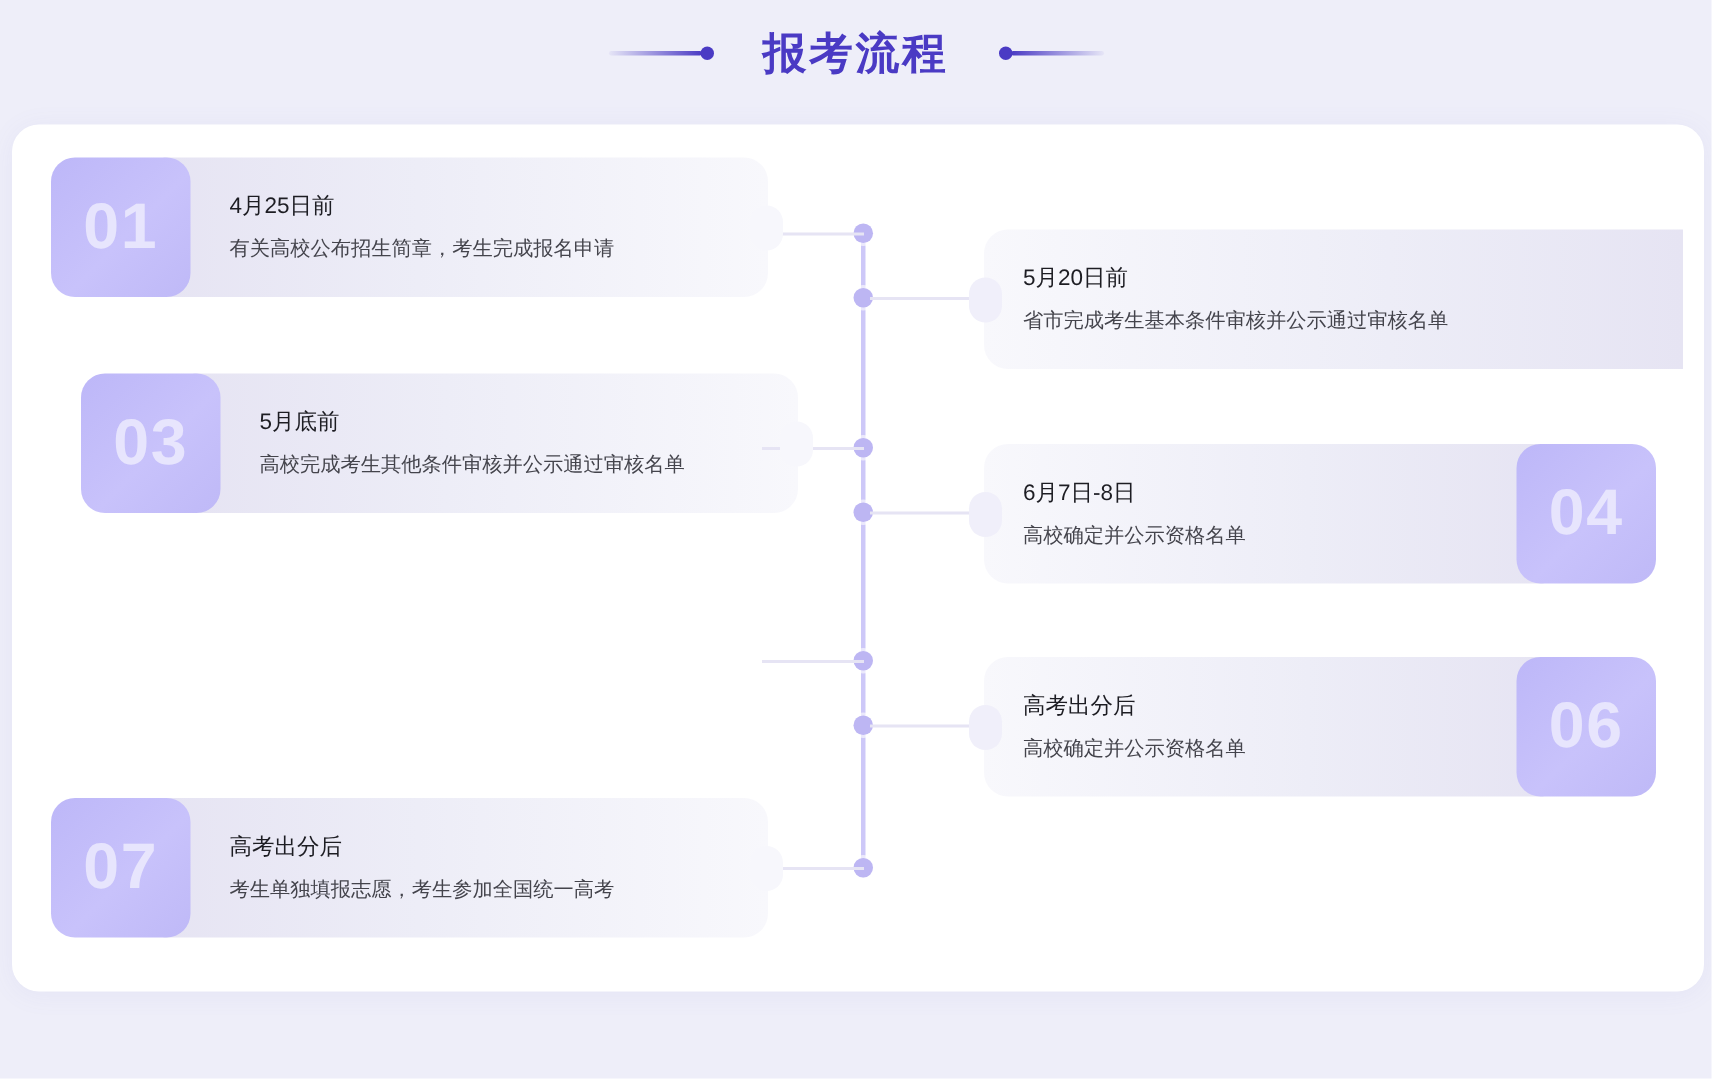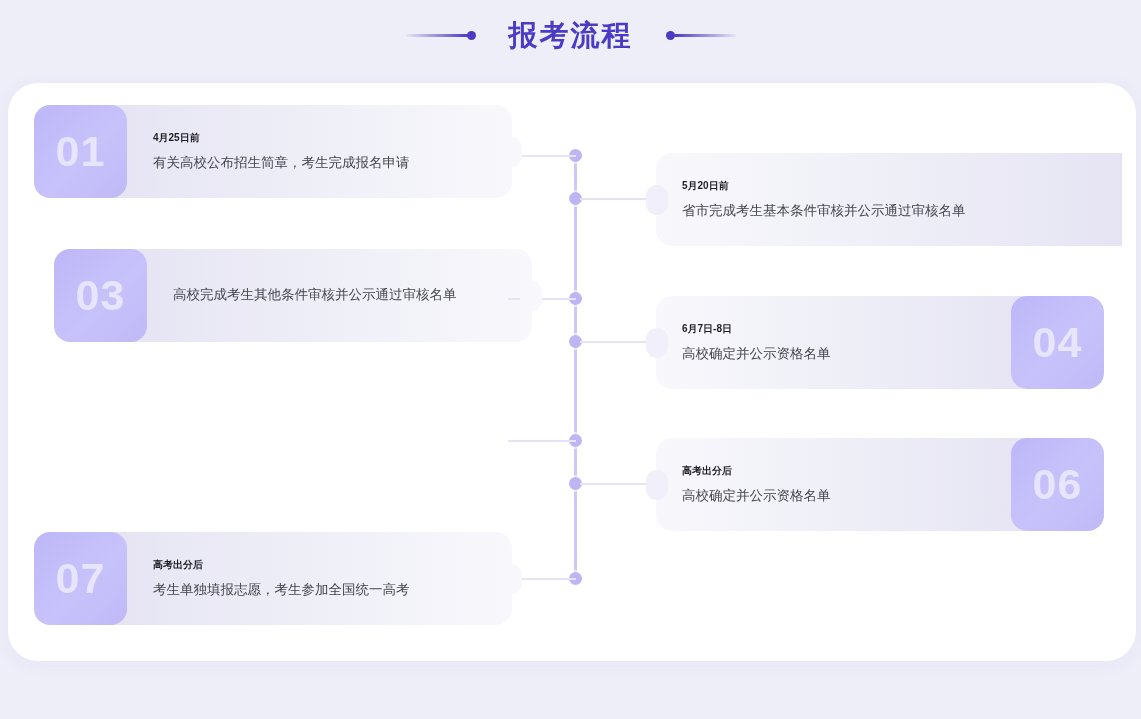--- a/index.html
+++ b/index.html
@@ -71,21 +71,21 @@
   }
 
   
   .panel {
     position: absolute;
     left: 8px;
     top: 83px;
     width: 1128px;
     height: 578px;
     background: #ffffff;
-    border-radius: 30px;
+    border-radius: 18px;
     box-shadow: 0 2px 18px rgba(120,110,200,0.07);
     overflow: hidden;
   }
 
   
   .spine {
     position: absolute;
     left: 566px;
     top: 72px;
     width: 3px;
@@ -177,22 +177,22 @@
     background: #f3f2fa;
     border-radius: 11px;
     top: 50%;
     margin-top: -15px;
     z-index: 1;
   }
   .card-left .card-tab  { right: -10px; background: #f7f7fc; }
   .card-right .card-tab { left: -10px;  background: #f0effa; }
 
   .card-title {
-    font-size: 10px;
-    font-weight: bold;
+    font-size: 15px;
+    font-weight: normal;
     color: #1d1d23;
     line-height: 1.2;
     margin-bottom: 11px;
   }
 
   .card-desc {
     font-size: 13.5px;
     color: #44444c;
     line-height: 1.2;
   }
@@ -237,20 +237,21 @@
           <div class="card-title">5月20日前</div>
           <div class="card-desc">省市完成考生基本条件审核并公示通过审核名单</div>
           <div class="card-tab"></div>
         </div>
       </div>
       <div class="spine-dot" style="top: 115px;"></div>
       <div class="spur" style="top: 115px; left: 572px; width: 78px;"></div>
       <div class="card card-left" style="top: 166px; margin-left: 20px;">
         <div class="badge">03</div>
         <div class="card-body">
+          <div class="card-title">5月底前</div>
           <div class="card-desc">高校完成考生其他条件审核并公示通过审核名单</div>
           <div class="card-tab"></div>
         </div>
       </div>
       <div class="spine-dot" style="top: 215px;"></div>
       <div class="spur" style="top: 215px; left: 500px; width: 68px;"></div>
       <div class="card card-right" style="top: 213px;">
         <div class="badge">04</div>
         <div class="card-body">
           <div class="card-title">6月7日-8日</div>

